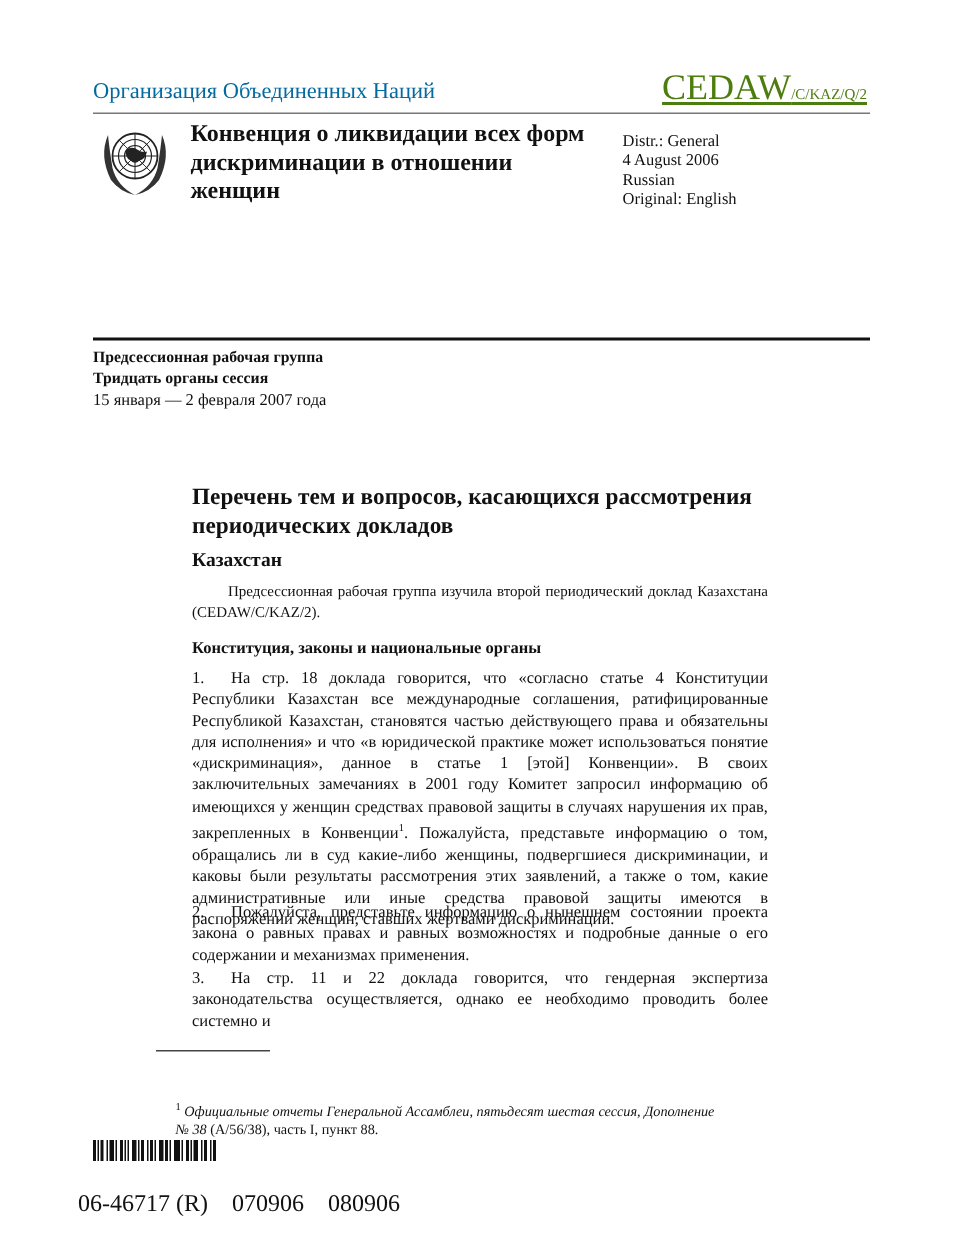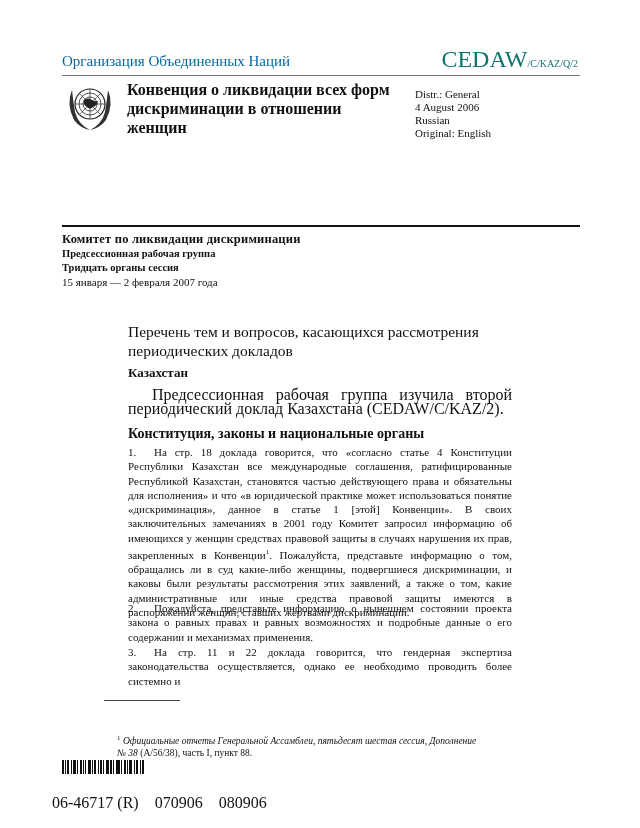--- a/index.html
+++ b/index.html
@@ -1,34 +1,34 @@
 <!DOCTYPE html>
 <html><head>
 <meta charset="utf-8">
 <style>
   html, body { margin: 0; padding: 0; background: #ffffff; }
   body { width: 640px; height: 828px; position: relative; overflow: hidden; color: #111; font-family: "Liberation Serif", "DejaVu Serif", serif; }
   .abs { position: absolute; }
   .org-name { left: 62px; top: 53px; font-size: 15px; color: #0369a1; }
-  .symbol { right: 62px; top: 46px; font-size: 24px; color: #0f766e; white-space: nowrap; }
+  .symbol { right: 62px; top: 46px; font-size: 24px; color: #4d7c0f; white-space: nowrap; text-decoration: underline; }
   .symbol .sub { font-size: 10px; }
   .rule-top { left: 62px; top: 75px; width: 518px; height: 1px; background: #777; }
   .logo { left: 64px; top: 80px; width: 52px; height: 54px; }
   .conv-title { left: 127px; top: 80px; font-size: 16px; font-weight: bold; line-height: 19px; width: 270px; }
   .distr { left: 415px; top: 88px; font-size: 11px; line-height: 13px; }
   .rule-thick { left: 62px; top: 225px; width: 518px; height: 2px; background: #111; }
   .committee { left: 62px; top: 232px; font-size: 12px; line-height: 15px; }
   .committee .b1 { font-weight: bold; font-size: 12.5px; letter-spacing: 0.2px; }
   .committee .b2 { font-weight: bold; font-size: 10.5px; line-height: 14px; }
   .committee .d { font-size: 11px; line-height: 14px; }
   .main { left: 128px; width: 384px; }
-  .h-title { top: 322px; font-size: 15.5px; font-weight: normal; line-height: 19px; }
+  .h-title { top: 322px; font-size: 15.5px; font-weight: bold; line-height: 19px; }
   .h-country { top: 365px; font-size: 13px; font-weight: bold; }
-  .intro { top: 388px; font-size: 16px; line-height: 14px; text-align: justify; text-indent: 24px; }
-  .h-section { top: 426px; font-size: 14px; font-weight: bold; }
+  .intro { top: 388px; font-size: 10px; line-height: 14px; text-align: justify; text-indent: 24px; }
+  .h-section { top: 426px; font-size: 11px; font-weight: bold; }
   .para { font-size: 11px; line-height: 14.3px; text-align: justify; }
   .para .num { display: inline-block; width: 26px; text-indent: 0; }
   .p1 { top: 445px; }
   .p2 { top: 601px; }
   .p3 { top: 645px; }
   .fn-rule { left: 104px; top: 700px; width: 76px; height: 1px; background: #444; }
   .footnote { left: 117px; top: 732px; width: 360px; font-size: 9.5px; line-height: 12px; }
   .footnote i { font-style: italic; }
   .jobno { left: 52px; top: 746px; font-size: 16px; white-space: pre; margin-top: 48px; }
   .barcode { left: 62px; top: 760px; width: 105px; height: 14px; display: flex; gap: 0; }
@@ -66,21 +66,20 @@
 <div class="abs distr">
   <div>Distr.: General</div>
   <div>4 August 2006</div>
   <div>Russian</div>
   <div>Original: English</div>
 </div>
 
 <div class="abs rule-thick"></div>
 
 <div class="abs committee">
-  <div class="b1">Комитет по ликвидации дискриминации</div>
   <div class="b2">Предсессионная рабочая группа</div>
   <div class="b2">Тридцать органы сессия</div>
   <div class="d">15 января — 2 февраля 2007 года</div>
 </div>
 
 <div class="abs main h-title">Перечень тем и вопросов, касающихся рассмотрения периодических докладов</div>
 <div class="abs main h-country">Казахстан</div>
 <div class="abs main intro">Предсессионная рабочая группа изучила второй периодический доклад Казахстана (CEDAW/C/KAZ/2).</div>
 <div class="abs main h-section">Конституция, законы и национальные органы</div>
 

